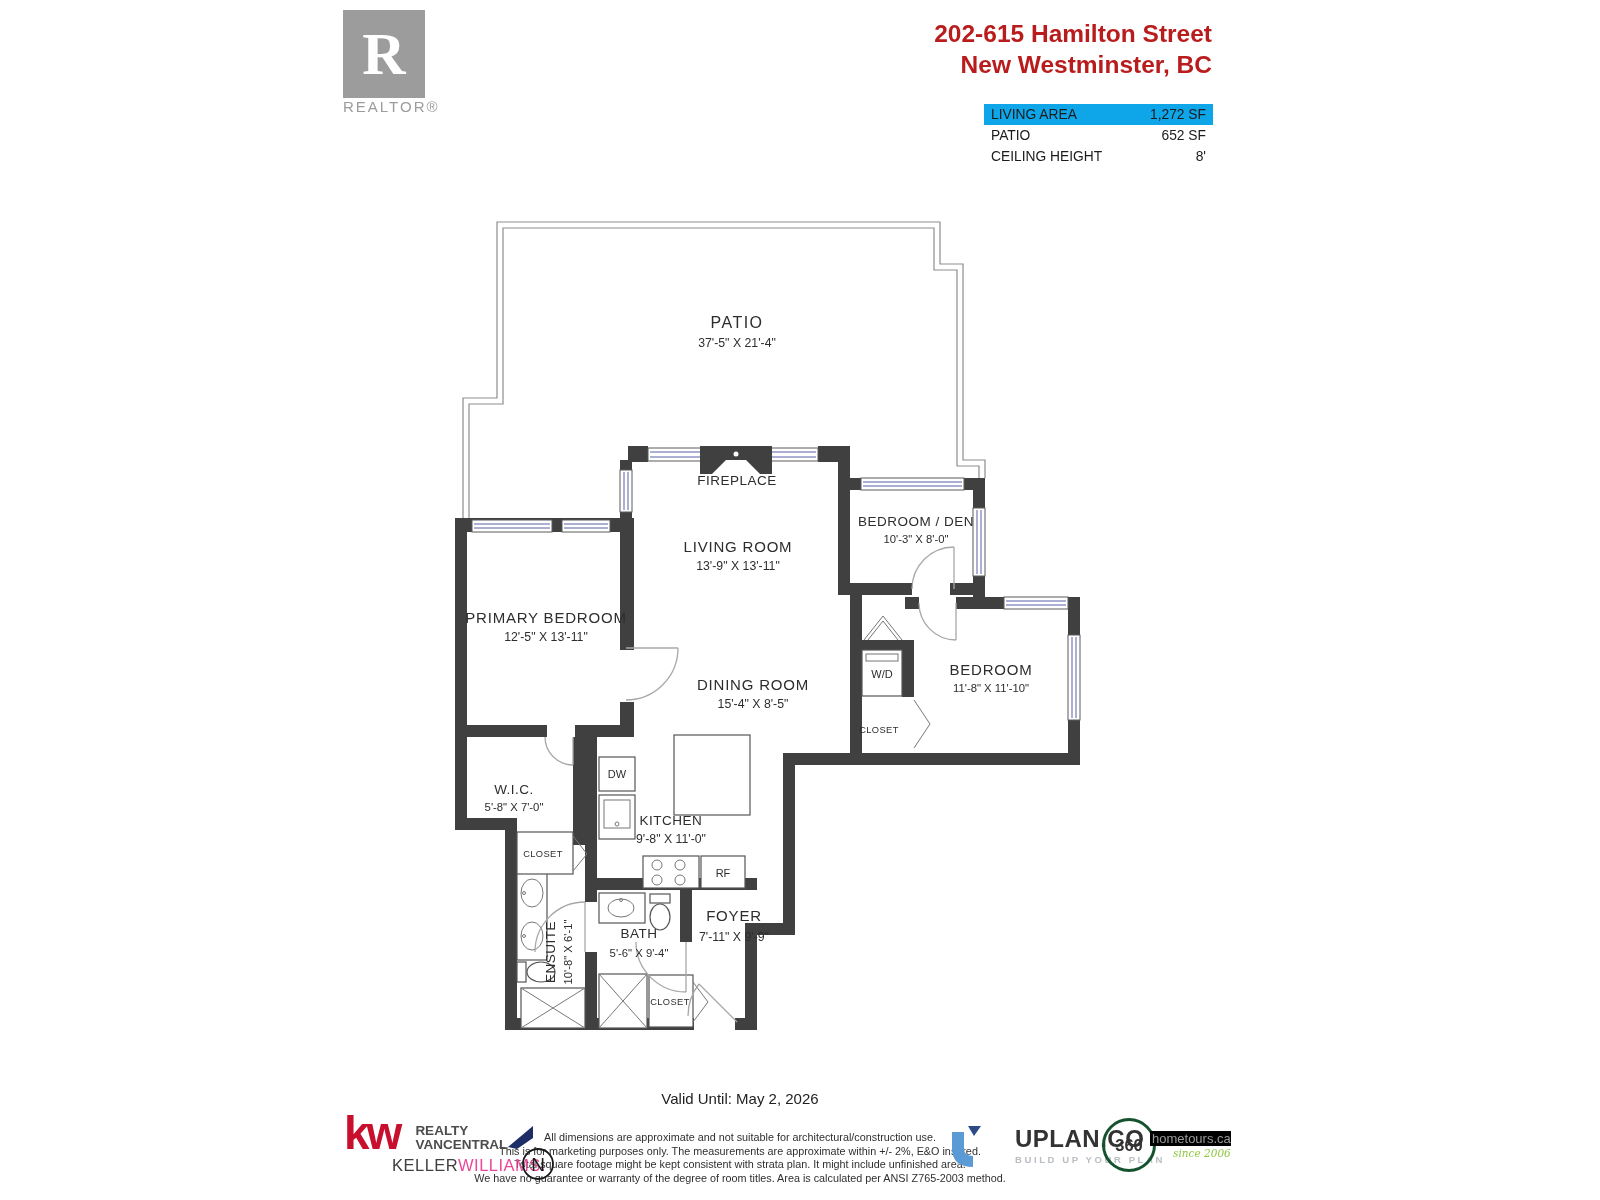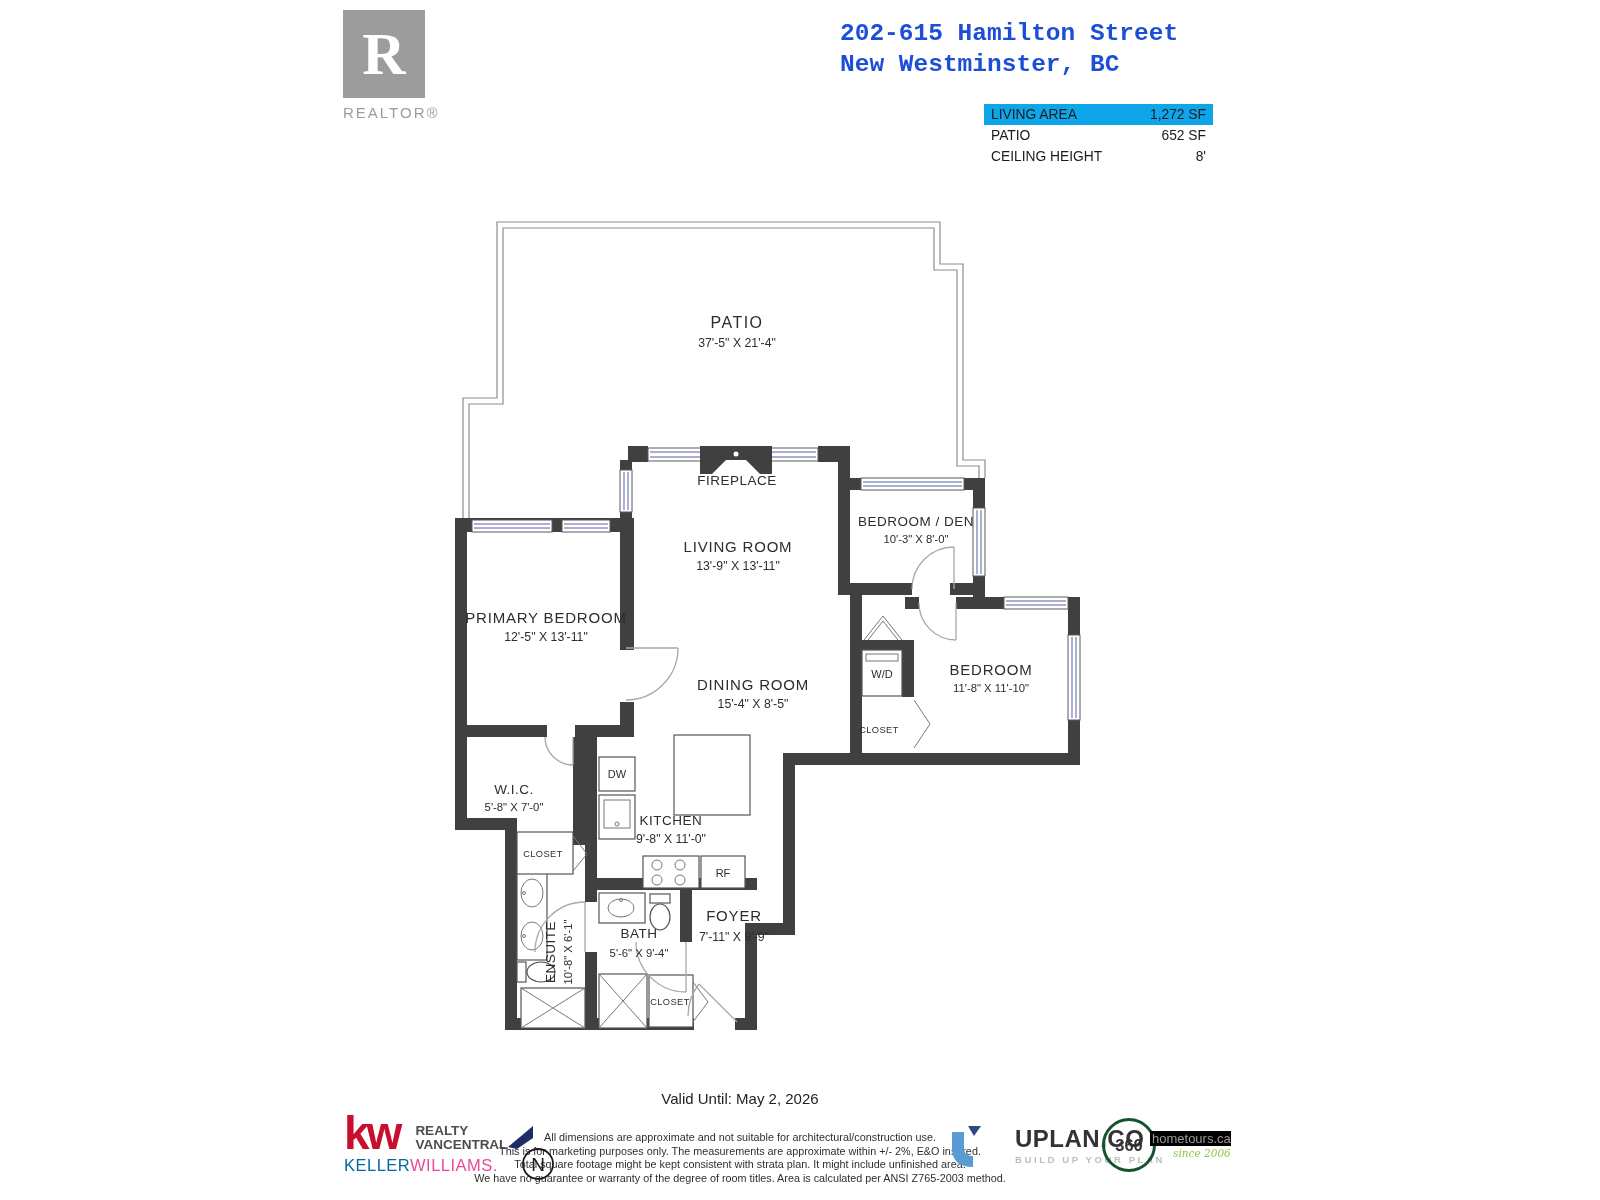--- a/index.html
+++ b/index.html
@@ -3,24 +3,24 @@
 <meta charset="utf-8">
 <style>
   html,body{margin:0;padding:0;background:#fff;}
   .page{position:relative;width:1600px;height:1200px;background:#fff;overflow:hidden;
         font-family:"Liberation Sans",sans-serif;color:#1c1c1c;}
 
   
   .realtor-logo{position:absolute;left:343px;top:10px;width:84px;text-align:center;}
   .realtor-box{width:82px;height:88px;background:#9c9c9c;display:flex;align-items:center;justify-content:center;}
   .realtor-box span{color:#fff;font-size:60px;font-weight:bold;font-family:"Liberation Serif",serif;line-height:1;}
-  .realtor-word{margin-top:6px;color:#9c9c9c;font-size:15px;letter-spacing:2px;}
-
-  .address{position:absolute;left:840px;top:18px;width:372px;
-           font-weight:bold;font-size:24.5px;line-height:31px;color:#1d4ed8;font-family:Liberation Mono, monospace;}
+  .realtor-word{color:#9c9c9c;font-size:15px;letter-spacing:2px;}
+
+  .address{position:absolute;left:840px;top:18px;width:372px;text-align:right;
+           font-weight:bold;font-size:24.5px;line-height:31px;color:#b91c1c;}
 
   .stats{position:absolute;left:984px;top:104px;width:229px;font-size:13.8px;}
   .stats-row{display:flex;justify-content:space-between;padding:2px 7px;height:17px;line-height:17px;}
   .stats-row.hl{background:#0ea5e9;}
 
   
   .plan{position:absolute;left:440px;top:200px;}
   .wall{fill:#404040;}
   .winrect{fill:#ffffff;stroke:#5a5a5a;stroke-width:1;}
   .winline{stroke:#8f94c4;stroke-width:1.5;fill:none;}
@@ -39,21 +39,21 @@
 
   
   .valid{position:absolute;left:540px;top:1090px;width:400px;text-align:center;font-size:15px;color:#222;}
   .disclaimer{position:absolute;left:440px;top:1131px;width:600px;text-align:center;
               font-size:10.8px;line-height:13.5px;color:#2f2f2f;}
   .kw{position:absolute;left:344px;top:1114px;width:160px;}
   .kw-top{display:flex;align-items:flex-end;}
   .kw-mark{font-size:46px;font-weight:bold;color:#c8102e;letter-spacing:-3px;line-height:38px;}
   .kw-sub{margin-left:16px;font-size:13.5px;font-weight:bold;color:#4d4d4d;line-height:14px;}
   .kw-kw{margin-top:4px;font-size:16.5px;letter-spacing:.5px;}
-  .kw-keller{color:#0369a1;}
+  .kw-keller{color:#404040;margin-left:48px;}
   .kw-williams{color:#ec4899;}
   .north{position:absolute;left:508px;top:1126px;}
   .uplan{position:absolute;left:948px;top:1126px;display:flex;align-items:flex-start;gap:27px;}
   .uplan-text{margin-left:6px;}
   .uplan-name{font-size:24px;font-weight:bold;color:#333;letter-spacing:.5px;line-height:26px;}
   .uplan-tag{font-size:9.5px;color:#b9bec4;letter-spacing:2.6px;margin-top:2px;font-weight:bold;}
   .tours{position:absolute;left:1102px;top:1118px;display:flex;align-items:center;}
   .tours-circle{width:48px;height:48px;border:3px solid #14532d;border-radius:50%;
                 display:flex;align-items:center;justify-content:center;}
   .tours-360{font-size:16.5px;font-weight:bold;color:#333;}

